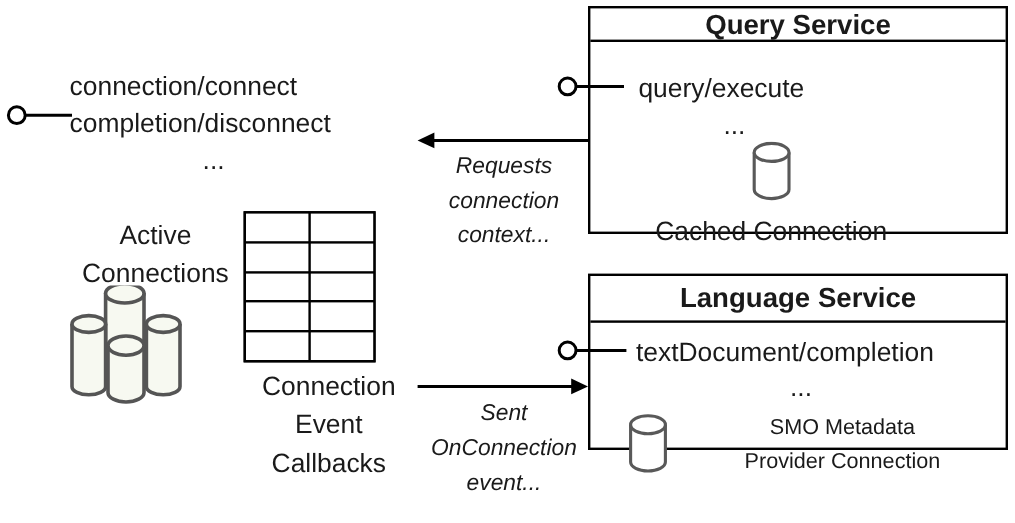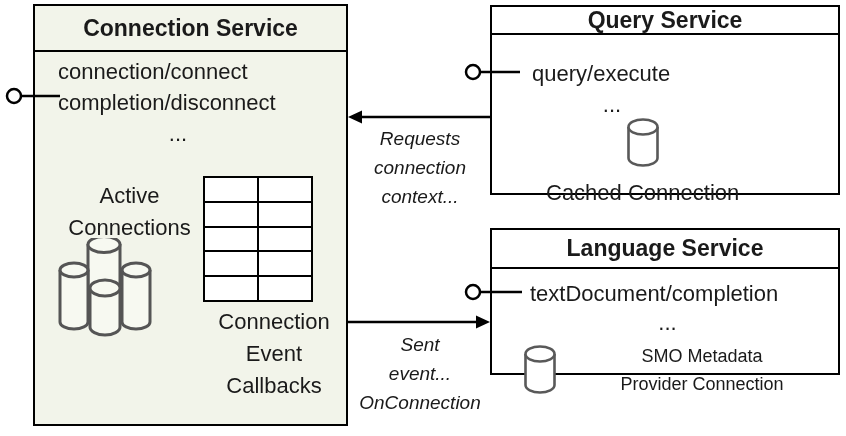--- a/index.html
+++ b/index.html
@@ -28,23 +28,20 @@
   .icon-wrap{position:absolute;}
   .item-row{position:absolute;display:flex;align-items:center;}
   svg{display:block;}
   .overlay{position:absolute;left:0;top:0;pointer-events:none;}
 </style>
 </head>
 <body>
 
 <div id="stage">
 
-  <div class="box" style="left:33px;top:4px;width:315px;height:422px;background:#f2f4ea;">
-    <div class="box-header" style="height:46px;">Connection Service</div>
-  </div>
 
   <div class="txt methods" style="left:58px;top:56px;width:240px;">
     <div>connection/connect</div>
     <div>completion/disconnect</div>
     <div class="dots">...</div>
   </div>
 
   <div class="txt center" style="left:36px;top:180px;width:155px;line-height:32px;">
     <div>Active</div>
     <div>Connections</div>
@@ -134,22 +131,22 @@
   </div>
 
   <div class="arrow-label" style="left:356px;top:124px;width:128px;">
     <div>Requests</div>
     <div>connection</div>
     <div>context...</div>
   </div>
 
   <div class="arrow-label" style="left:356px;top:330px;width:128px;">
     <div>Sent</div>
+    <div>OnConnection</div>
     <div>event...</div>
-    <div>OnConnection</div>
   </div>
 
   <svg class="overlay" width="846" height="436" viewBox="0 0 846 436">
 
     <g>
       <line x1="21" y1="96" x2="60" y2="96" stroke="#000" stroke-width="2.5"></line>
       <circle cx="14" cy="96" r="7" fill="#ffffff" stroke="#000" stroke-width="2.5"></circle>
     </g>
 
     <g>

